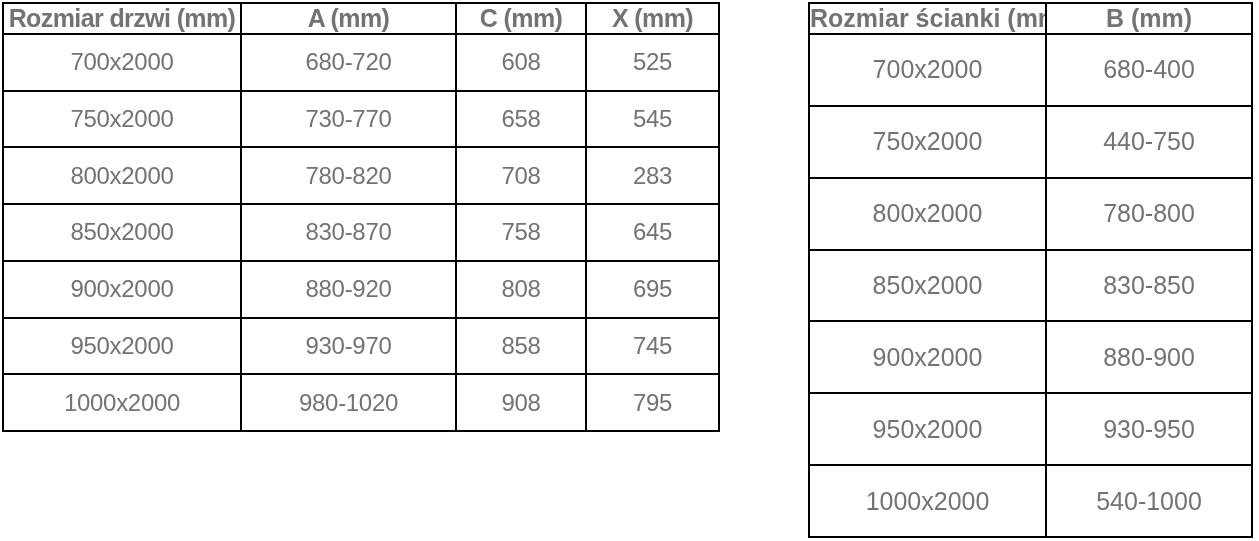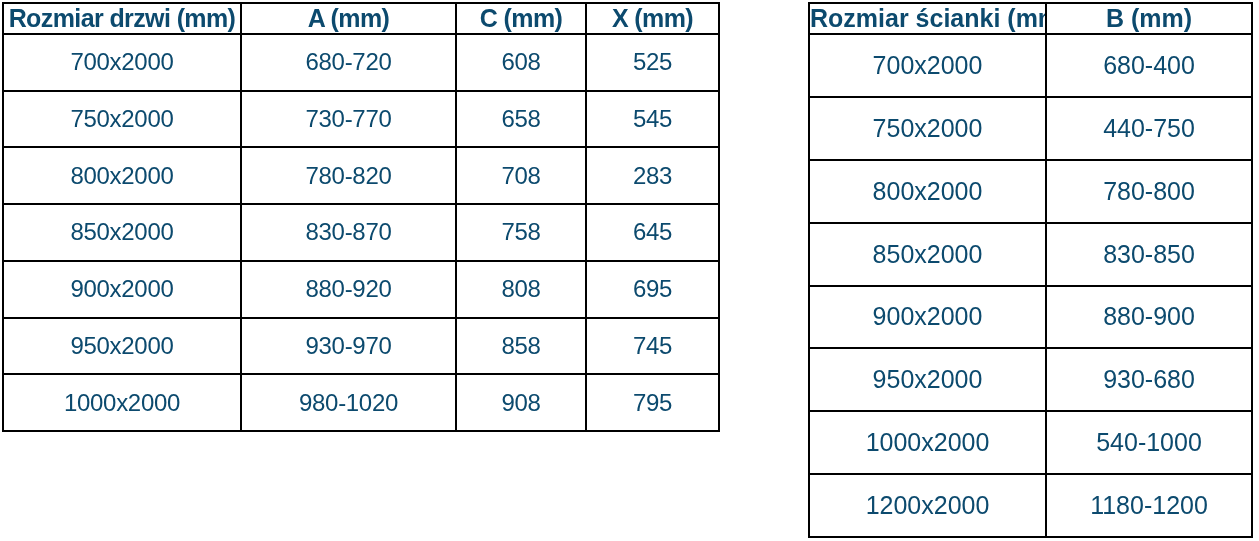--- a/index.html
+++ b/index.html
@@ -5,21 +5,21 @@
   html, body {
     margin: 0;
     padding: 0;
     background: #ffffff;
   }
   .canvas {
     position: relative;
     width: 1259px;
     height: 541px;
     background: #ffffff;
-    color: #0c4a6e;
+    color: #737373;
     font-family: "Liberation Sans", sans-serif;
     overflow: hidden;
   }
   table.spec {
     position: absolute;
     border-collapse: collapse;
     table-layout: fixed;
     background: #ffffff;
   }
   table.spec th,
@@ -156,26 +156,22 @@
         <tr>
           <td>850x2000</td>
           <td>830-850</td>
         </tr>
         <tr>
           <td>900x2000</td>
           <td>880-900</td>
         </tr>
         <tr>
           <td>950x2000</td>
-          <td>930-680</td>
+          <td>930-950</td>
         </tr>
         <tr>
           <td>1000x2000</td>
           <td>540-1000</td>
-        </tr>
-        <tr>
-          <td>1200x2000</td>
-          <td>1180-1200</td>
         </tr>
       </tbody>
     </table>
 
 </div>
 
 </body></html>

